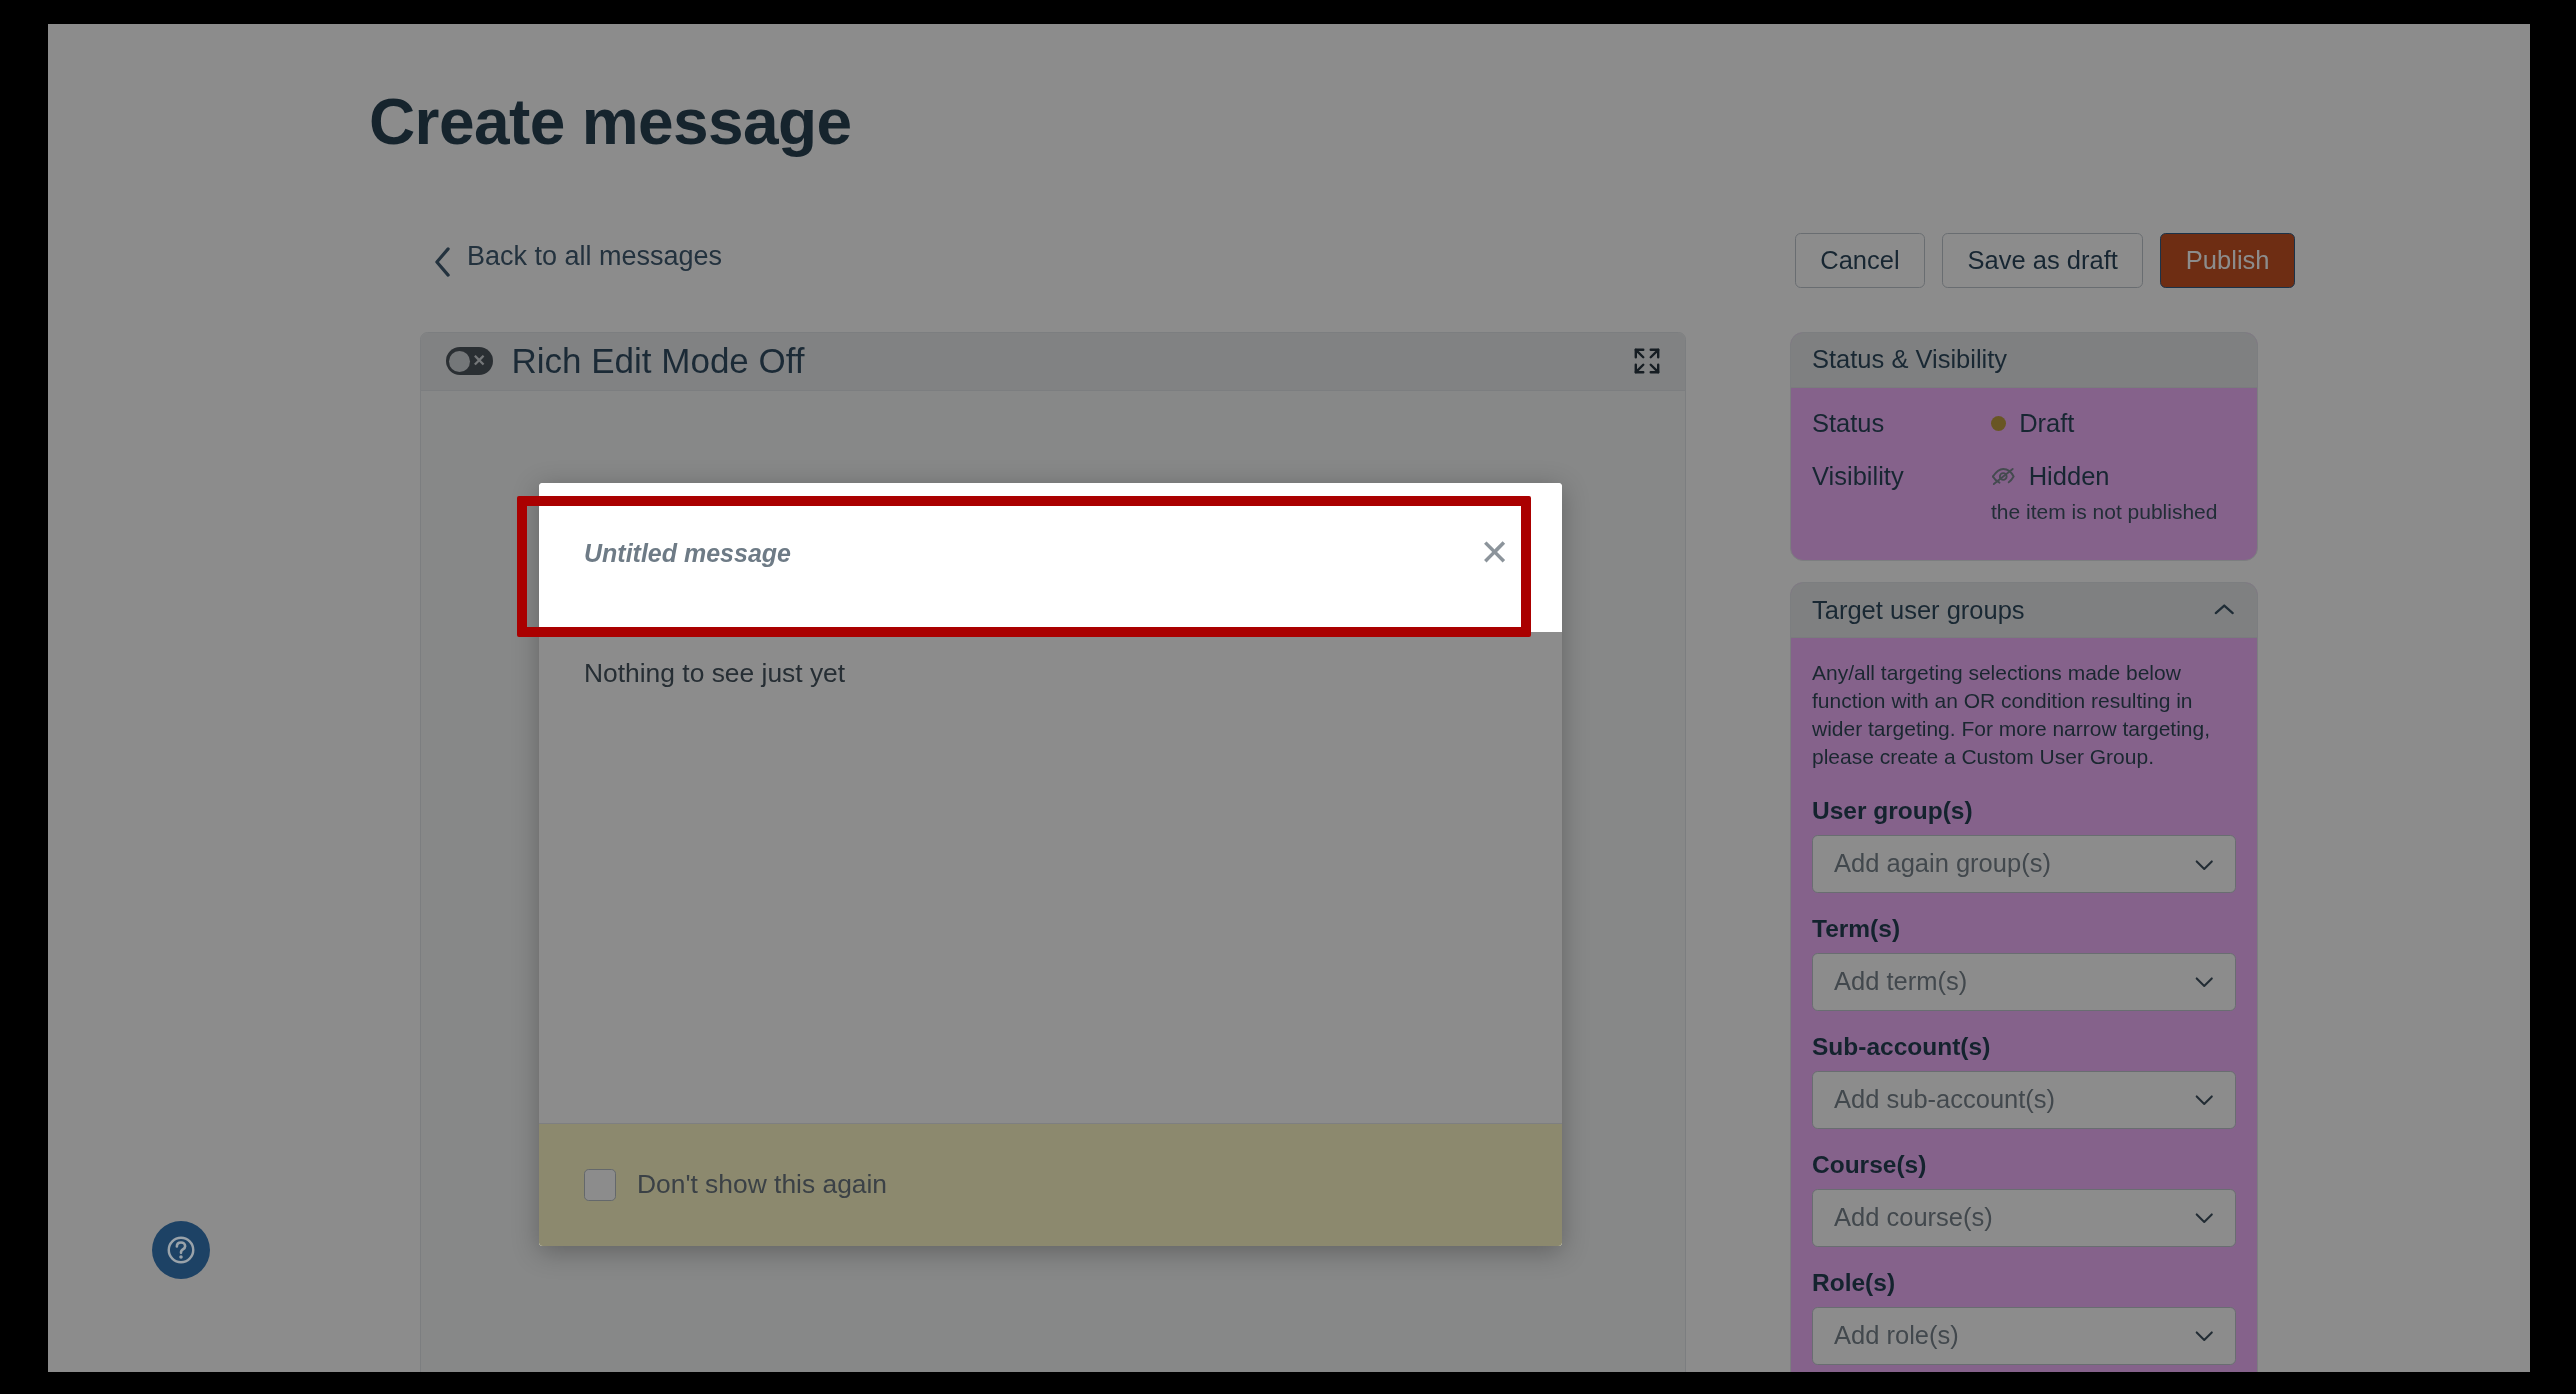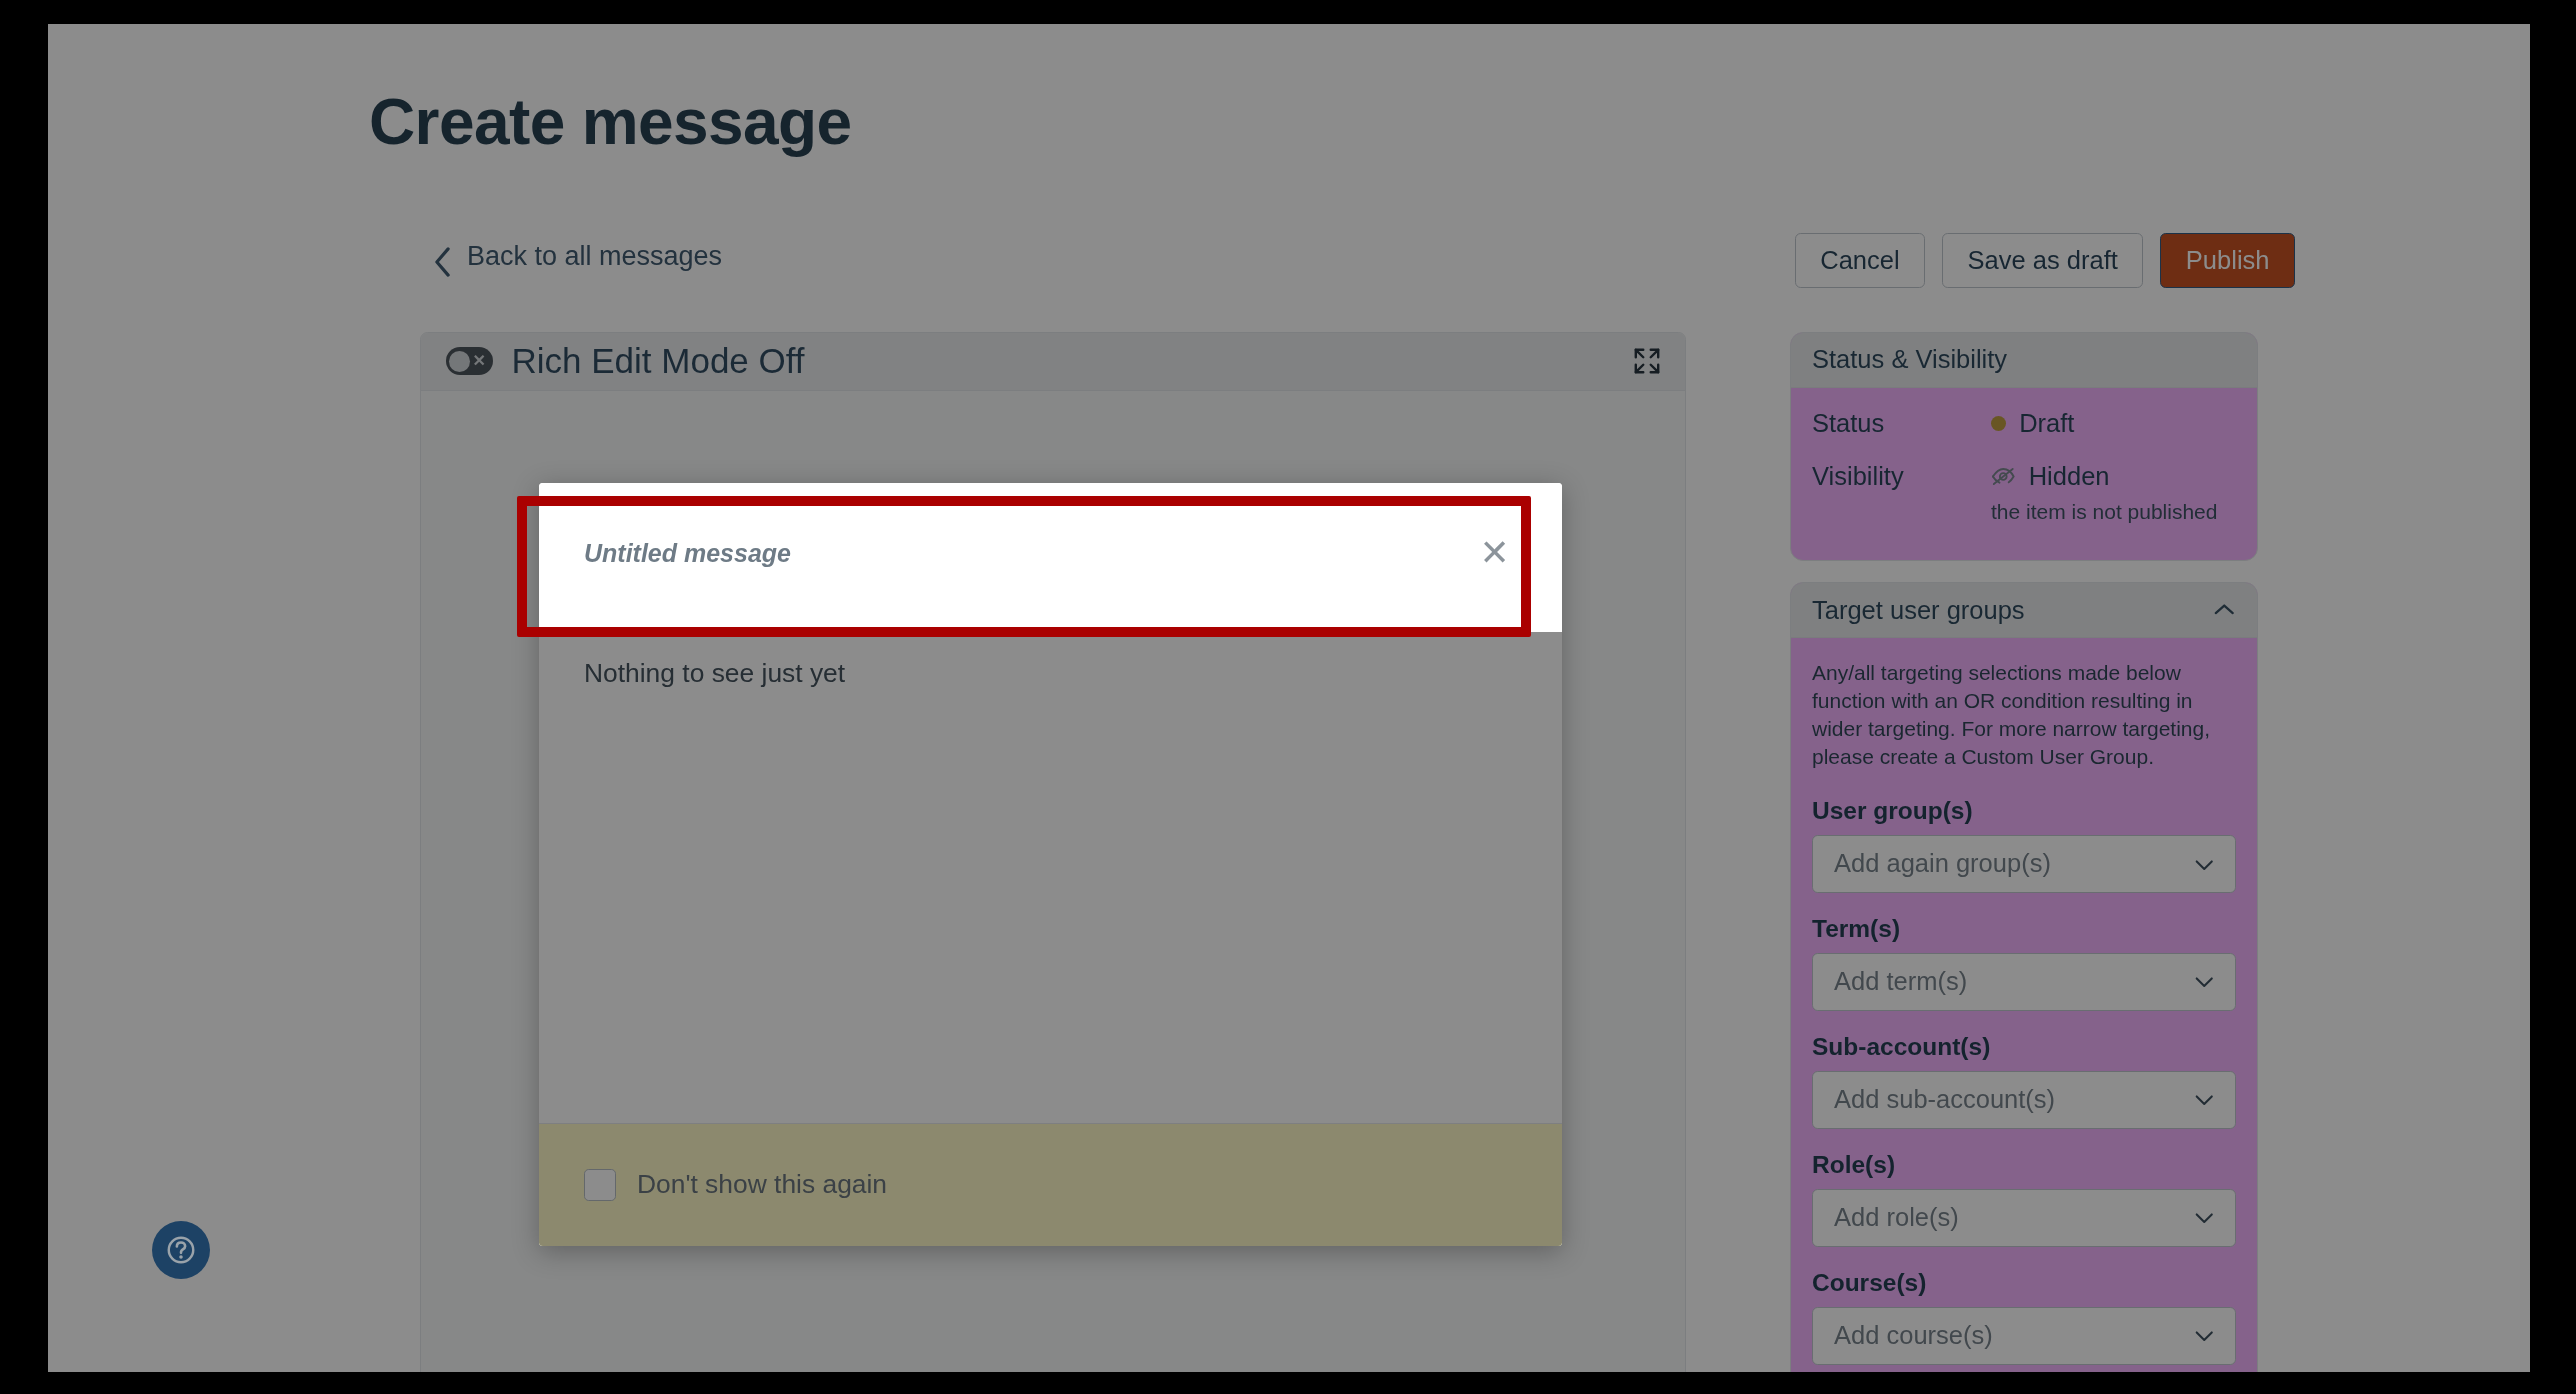--- a/index.html
+++ b/index.html
@@ -513,35 +513,35 @@
               <span class="select-placeholder">Add sub-account(s)</span>
               <span class="chev-down">
                 <svg width="24.5" height="24.5" viewBox="0 0 26 26">
                     <path d="M5 10 L13 18 L21 10" fill="none" stroke="#2b3f4f" stroke-width="2.2" stroke-linecap="round" stroke-linejoin="round"></path>
                   </svg>
               </span>
             </div>
           </div>
 
           <div>
-            <div class="field-label">Role(s)</div>
+            <div class="field-label">Course(s)</div>
             <div class="select">
-              <span class="select-placeholder">Add role(s)</span>
+              <span class="select-placeholder">Add course(s)</span>
               <span class="chev-down">
                 <svg width="24.5" height="24.5" viewBox="0 0 26 26">
                     <path d="M5 10 L13 18 L21 10" fill="none" stroke="#2b3f4f" stroke-width="2.2" stroke-linecap="round" stroke-linejoin="round"></path>
                   </svg>
               </span>
             </div>
           </div>
 
           <div>
-            <div class="field-label">Course(s)</div>
+            <div class="field-label">Role(s)</div>
             <div class="select">
-              <span class="select-placeholder">Add course(s)</span>
+              <span class="select-placeholder">Add role(s)</span>
               <span class="chev-down">
                 <svg width="24.5" height="24.5" viewBox="0 0 26 26">
                     <path d="M5 10 L13 18 L21 10" fill="none" stroke="#2b3f4f" stroke-width="2.2" stroke-linecap="round" stroke-linejoin="round"></path>
                   </svg>
               </span>
             </div>
           </div>
 
         </div>
       </div>

